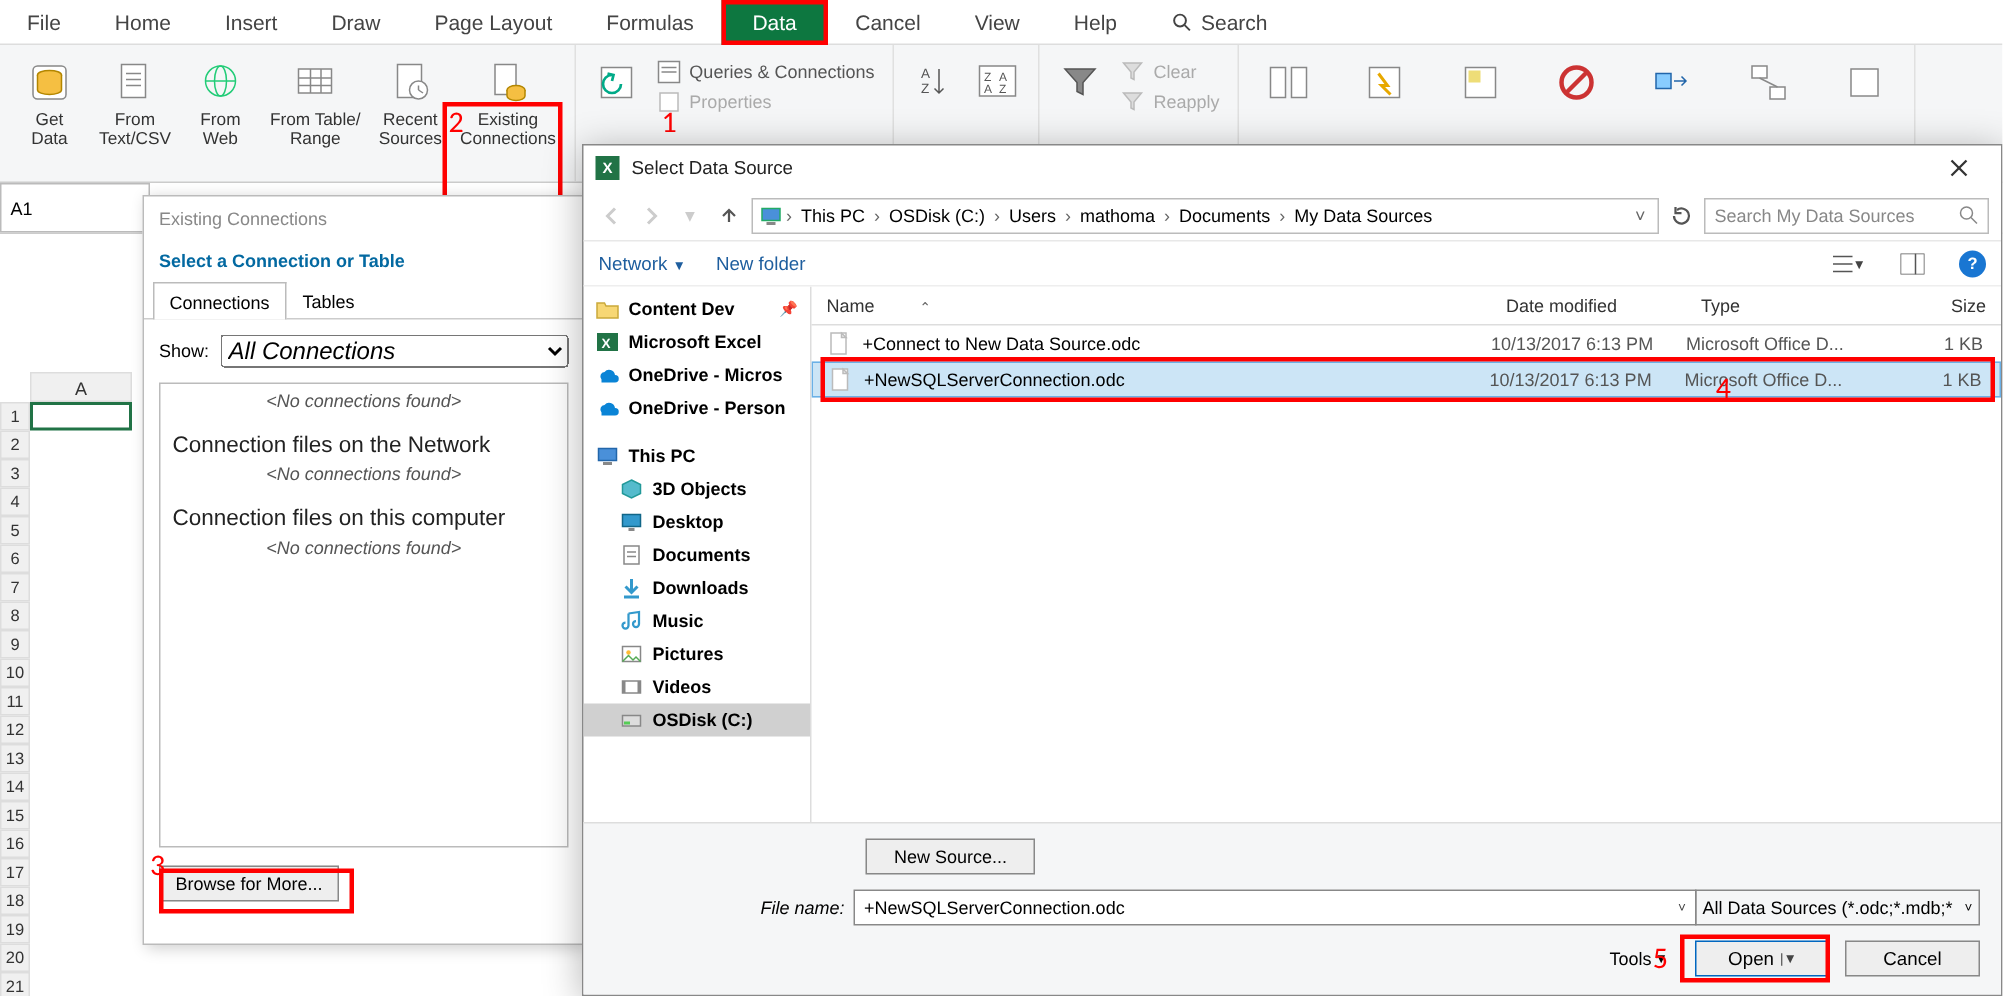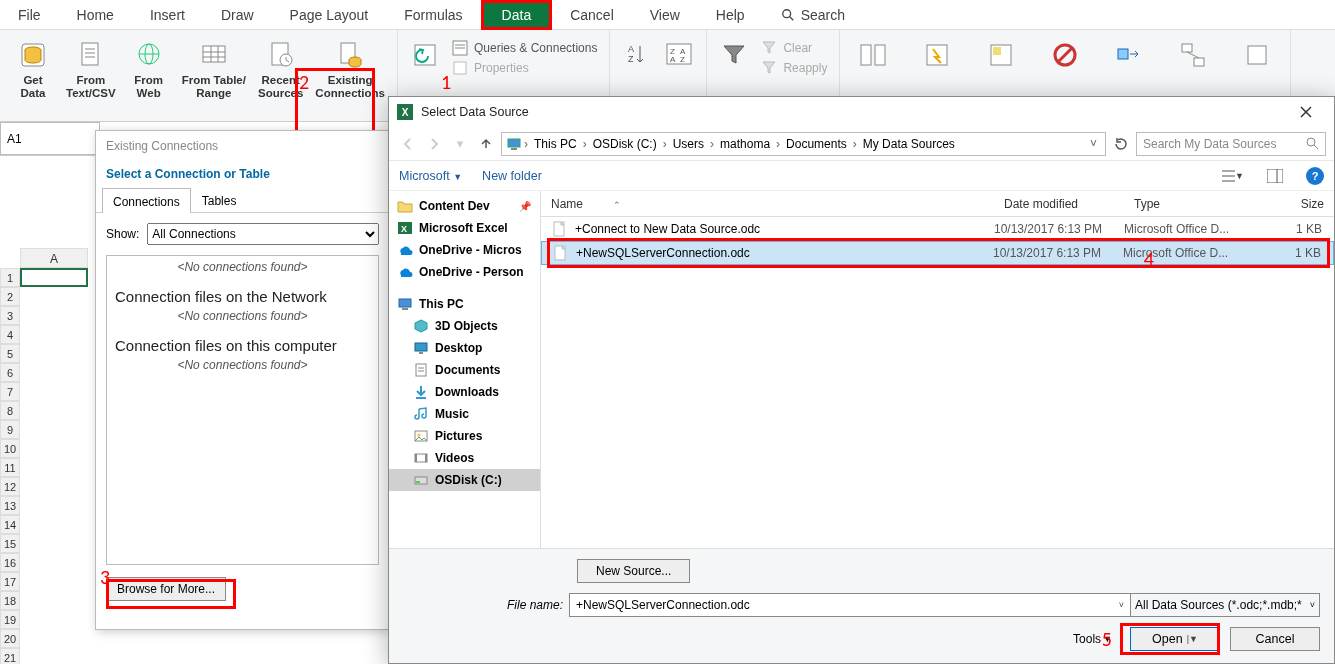--- a/index.html
+++ b/index.html
@@ -10,21 +10,21 @@
 .tab-bar .tab { padding: 0 18px; height: 30px; line-height: 30px; cursor: pointer; }
 .tab-bar .tab.active { background: #0d7740; color: #fff; border: 3px solid red; box-sizing: border-box; line-height: 24px; }
 .tab-bar .search-tab { display: flex; align-items: center; gap: 6px; }
 .tab-bar .search-icon { width: 14px; height: 14px; }
 
 
 .ribbon { height: 92px; background: #f5f6f7; border-bottom: 1px solid #ccc; display: flex; position: relative; }
 .ribbon-group { display: flex; align-items: flex-start; padding: 6px 6px; border-right: 1px solid #e0e0e0; }
 .ribbon-btn { display: flex; flex-direction: column; align-items: center; justify-content: flex-start; padding: 4px 6px; min-width: 54px; font-size: 11.5px; color: #333; text-align: center; gap: 4px; }
 .ribbon-btn .icon { width: 30px; height: 30px; display: flex; align-items: center; justify-content: center; }
-.ribbon-btn .lbl { line-height: 1.15; font-weight: bold; }
+.ribbon-btn .lbl { line-height: 1.15; }
 .ribbon-small-group { display: flex; flex-direction: column; gap: 4px; padding: 4px 6px; font-size: 12px; color: #555; }
 .ribbon-small-item { display: flex; align-items: center; gap: 6px; }
 .ribbon-small-item .sicon { width: 16px; height: 16px; }
 
 .highlight-box { position: absolute; border: 3px solid red; pointer-events: none; }
 .num-anno { position: absolute; color: red; font-size: 20px; font-weight: 400; font-family: Calibri, Arial; }
 
 
 .name-area { display: flex; height: 34px; border-bottom: 1px solid #ccc; }
 .name-box { width: 100px; border: 1px solid #bbb; padding-left: 6px; display: flex; align-items: center; font-size: 12px; }
@@ -35,21 +35,21 @@
 .grid-cell { position: absolute; left: 20px; top: 268px; width: 68px; height: 19px; border: 2px solid #217346; background: #fff; }
 
 
 .ec-panel { position: absolute; left: 95px; top: 130px; width: 295px; height: 500px; background: #fff; border: 1px solid #bbb; box-shadow: 2px 2px 10px rgba(0,0,0,.2); display: flex; flex-direction: column; }
 .ec-title { padding: 8px 10px; font-size: 12px; color: #888; }
 .ec-sub { padding: 6px 10px; font-size: 12px; font-weight: 600; color: #0369a1; }
 .ec-tabs { display: flex; padding: 0 6px; border-bottom: 1px solid #ccc; font-size: 12px; }
 .ec-tab { padding: 6px 10px 4px; border: 1px solid transparent; border-bottom: none; }
 .ec-tab.active { border-color: #bbb; background: #fff; position: relative; top: 1px; }
 .ec-show-row { display: flex; align-items: center; gap: 8px; padding: 10px; font-size: 12px; }
-.ec-show-row select { flex: 1; height: 22px; font-size: 12px; }
+.ec-show-row select { flex: 1; height: 22px; font-size: 16px; font-style: italic; }
 .ec-list { border: 1px solid #bbb; margin: 0 10px; height: 310px; overflow: auto; font-size: 13px; }
 .ec-sect { padding: 6px 8px 0; font-size: 15px; color: #222; }
 .ec-empty { text-align: center; color: #555; font-style: italic; padding: 4px 0 8px; font-size: 12px; }
 .ec-bottom { padding: 12px 10px; }
 .ec-browse { border: 1px solid #888; background: #eee; padding: 4px 10px; font-size: 12px; }
 .ec-highlight { position: absolute; border: 3px solid red; }
 
 
 .sds { position: absolute; left: 388px; top: 96px; right: 0; bottom: 0; background: #fff; border: 1px solid #888; box-shadow: 0 4px 24px rgba(0,0,0,.3); display: flex; flex-direction: column; }
 .sds-title { height: 30px; display: flex; align-items: center; padding: 0 8px; font-size: 12.5px; color: #222; }
@@ -452,21 +452,21 @@
     <div class="search-box">
       <span>Search My Data Sources</span>
       <span style="flex:1"></span>
       <svg width="13" height="13">
           <circle cx="5" cy="5" r="4" fill="none" stroke="#888"></circle>
           <line x1="8" y1="8" x2="12" y2="12" stroke="#888"></line>
         </svg>
     </div>
   </div>
   <div class="sds-toolbar">
-    <span><span>Microsoft</span> <span style="font-size:9px">▼</span></span>
+    <span><span>Network</span> <span style="font-size:9px">▼</span></span>
     <span>New folder</span>
     <span class="spacer"></span>
     <div class="view-btn">
         <svg width="16" height="14">
           <line x1="0" y1="2" x2="16" y2="2" stroke="#555"></line>
           <line x1="0" y1="7" x2="16" y2="7" stroke="#555"></line>
           <line x1="0" y1="12" x2="16" y2="12" stroke="#555"></line>
         </svg> 
         <span style="font-size:9px">▼</span>
       </div>

